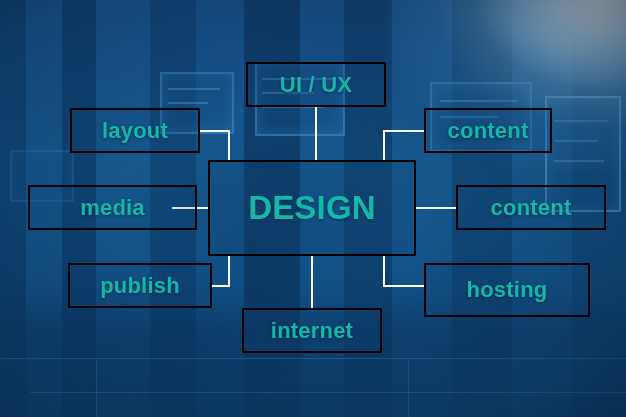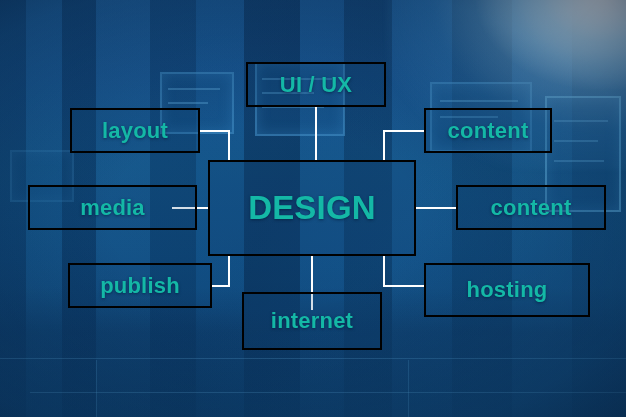--- a/index.html
+++ b/index.html
@@ -194,21 +194,21 @@
     </div>
 
     <div class="node leaf" style="left:28px; top:185px; width:169px; height:45px;">
       <span>media</span>
     </div>
 
     <div class="node leaf" style="left:68px; top:263px; width:144px; height:45px;">
       <span>publish</span>
     </div>
 
-    <div class="node leaf" style="left:242px; top:292px; width:140px; height:58px;">
+    <div class="node leaf" style="left:242px; top:308px; width:140px; height:45px;">
       <span>internet</span>
     </div>
 
     <div class="node leaf" style="left:424px; top:108px; width:128px; height:45px;">
       <span>content</span>
     </div>
 
     <div class="node leaf" style="left:456px; top:185px; width:150px; height:45px;">
       <span>content</span>
     </div>

